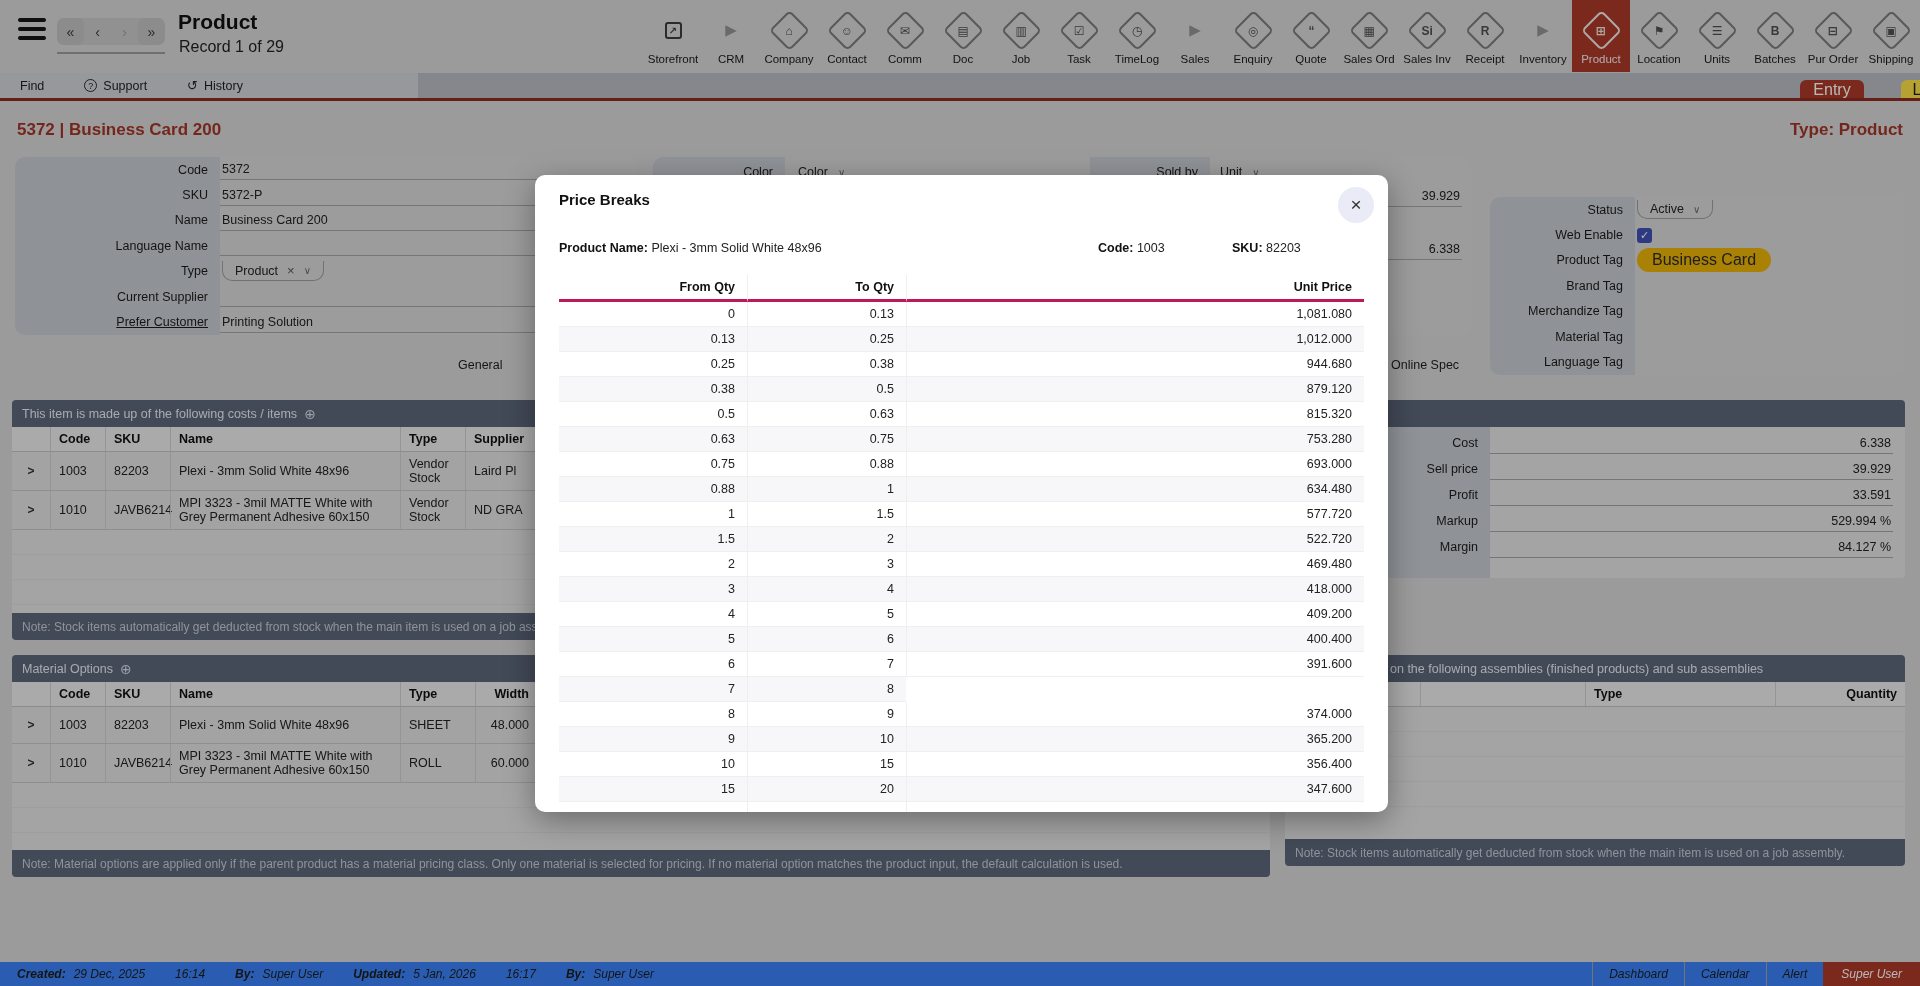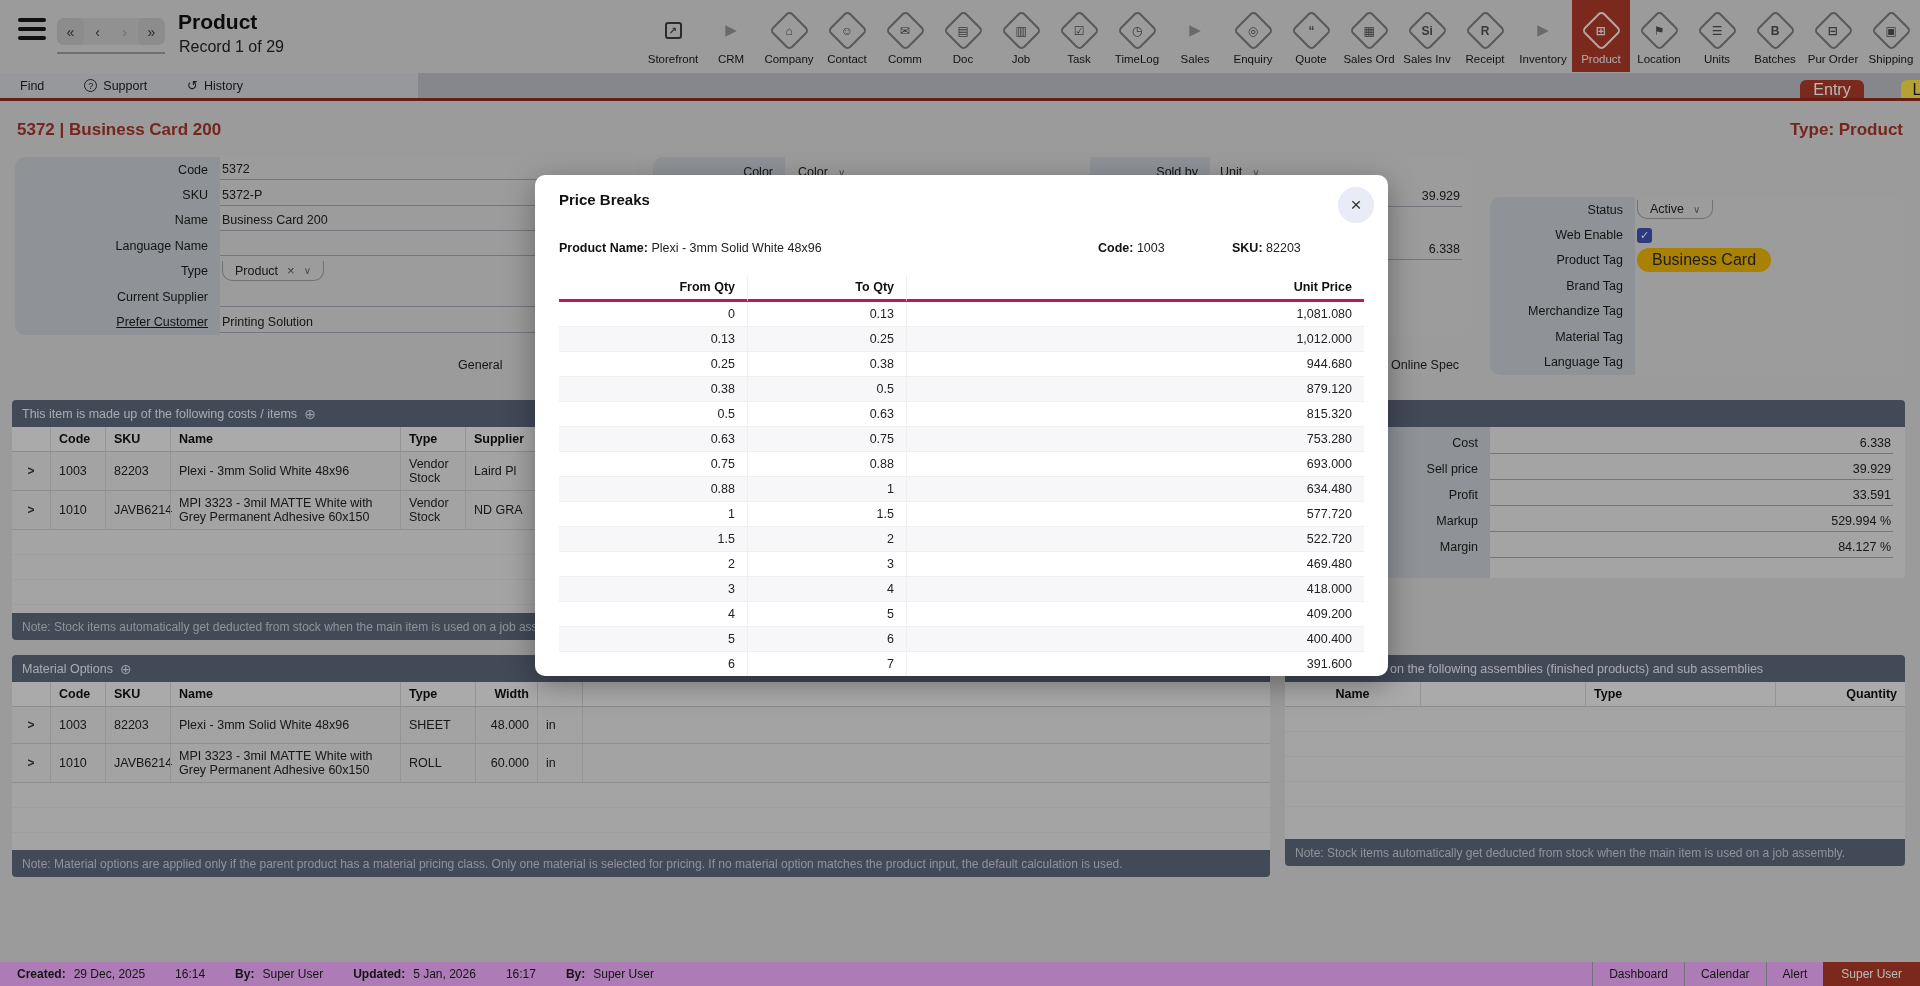--- a/index.html
+++ b/index.html
@@ -91,31 +91,31 @@
   
   #panel-pricing .labelcol { position:absolute; top:27px; bottom:0; left:0; width:205px; background:#c7cbd1; }
   .prow { position:relative; display:flex; align-items:center; height:26px; }
   .prow .plabel { width:205px; text-align:right; padding-right:12px; font-size:12.5px; color:#1b1b1b; flex:none; }
   .prow .pvalue { flex:1; margin-right:12px; text-align:right; font-size:12.5px; color:#222; border-bottom:1px solid #a0a6ad; padding:3px 2px; }
 
   
   .cols-asm { grid-template-columns:135px 1fr 190px 130px; }
 
   
-  .statusbar { position:absolute; left:0; bottom:0; width:100%; height:24px; background:#f0abfc; display:flex; align-items:center; font-size:12px; color:#1d1d1d; }
+  .statusbar { position:absolute; left:0; bottom:0; width:100%; height:24px; background:#3b82f6; display:flex; align-items:center; font-size:12px; color:#1d1d1d;font-style:italic; }
   .statusbar .left { padding-left:17px; display:flex; gap:8px; align-items:center; }
   .statusbar b { font-weight:bold; }
   .statusbar .sp { width:14px; }
   .statusbar .right { margin-left:auto; display:flex; align-items:center; height:100%; }
   .sb-link { padding:0 16px; height:100%; display:flex; align-items:center; border-left:1px solid #9ea1a6; cursor:pointer; }
   .sb-user { background:#ab3929; color:#fff; padding:0 18px; height:100%; display:flex; align-items:center; }
 
   
   .overlay { position:absolute; inset:0; background:rgba(0,0,0,0.28); z-index:40; }
-  .modal { position:absolute; left:535px; top:175px; width:853px; height:501px; background:#fff; border-radius:10px; box-shadow:0 8px 30px rgba(0,0,0,.35); z-index:50; overflow:hidden; }
+  .modal { position:absolute; left:535px; top:175px; width:853px; height:637px; background:#fff; border-radius:10px; box-shadow:0 8px 30px rgba(0,0,0,.35); z-index:50; overflow:hidden; }
   .modal-title { position:absolute; left:24px; top:16px; font-size:15px; font-weight:bold; color:#111; }
   .modal-close { position:absolute; right:14px; top:12px; width:36px; height:36px; border-radius:50%; background:#e9ebf7; color:#333; font-size:19px; display:flex; align-items:center; justify-content:center; cursor:pointer; }
   .modal-info { position:absolute; left:24px; top:66px; right:24px; font-size:12.5px; color:#222; }
   .modal-info b { color:#111; }
   .mi-code { position:absolute; left:539px; top:0; }
   .mi-sku  { position:absolute; left:673px; top:0; }
   .pb-table { position:absolute; left:24px; top:100px; width:805px; }
   .pb-row { display:grid; grid-template-columns:188px 159px 458px; }
   .pb-row > div { text-align:right; padding:5px 12px; font-size:12.5px; color:#222; border-left:1px solid #efefef; border-bottom:1px solid #efefef; min-height:25px; }
   .pb-row > div:first-child { border-left:none; }

